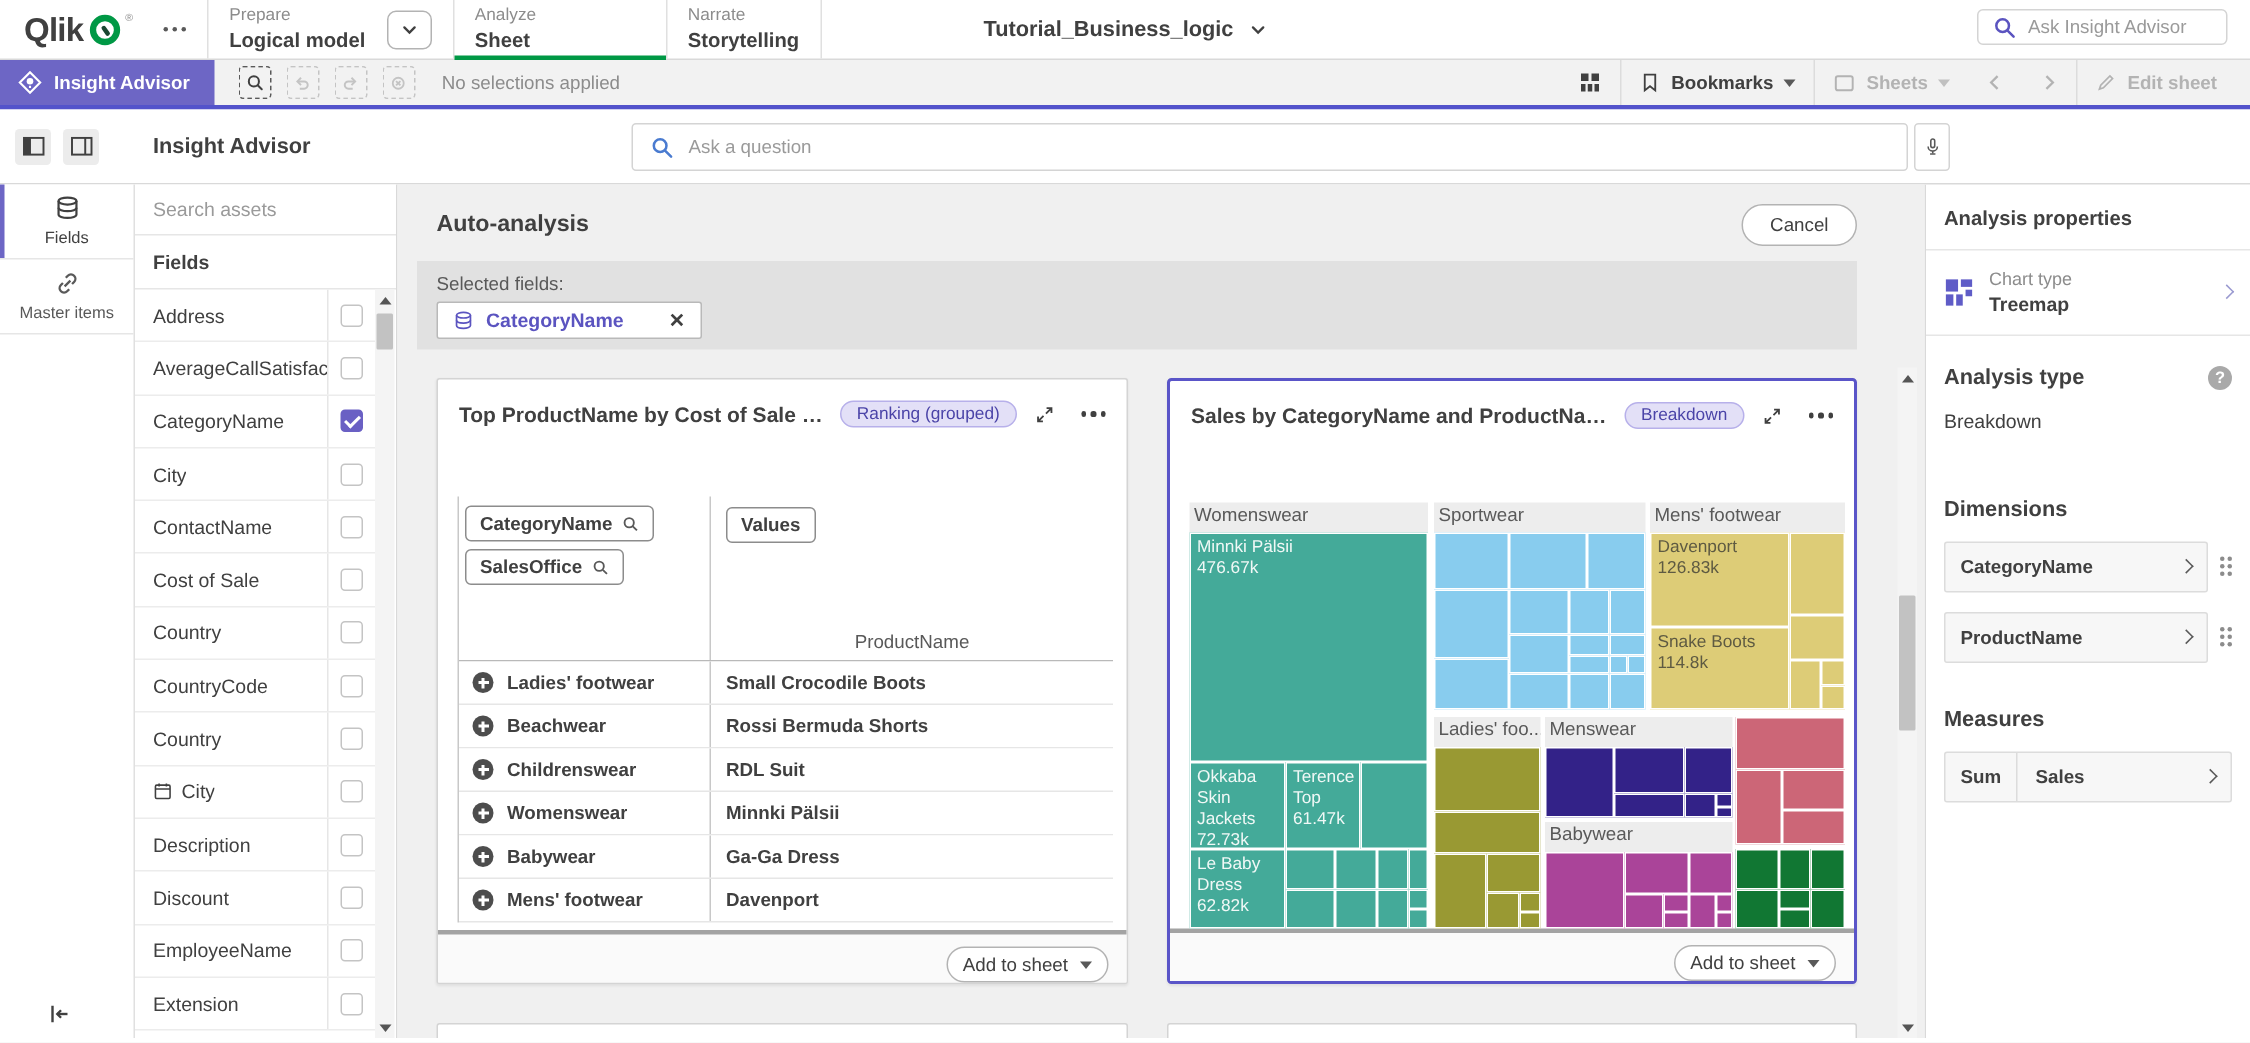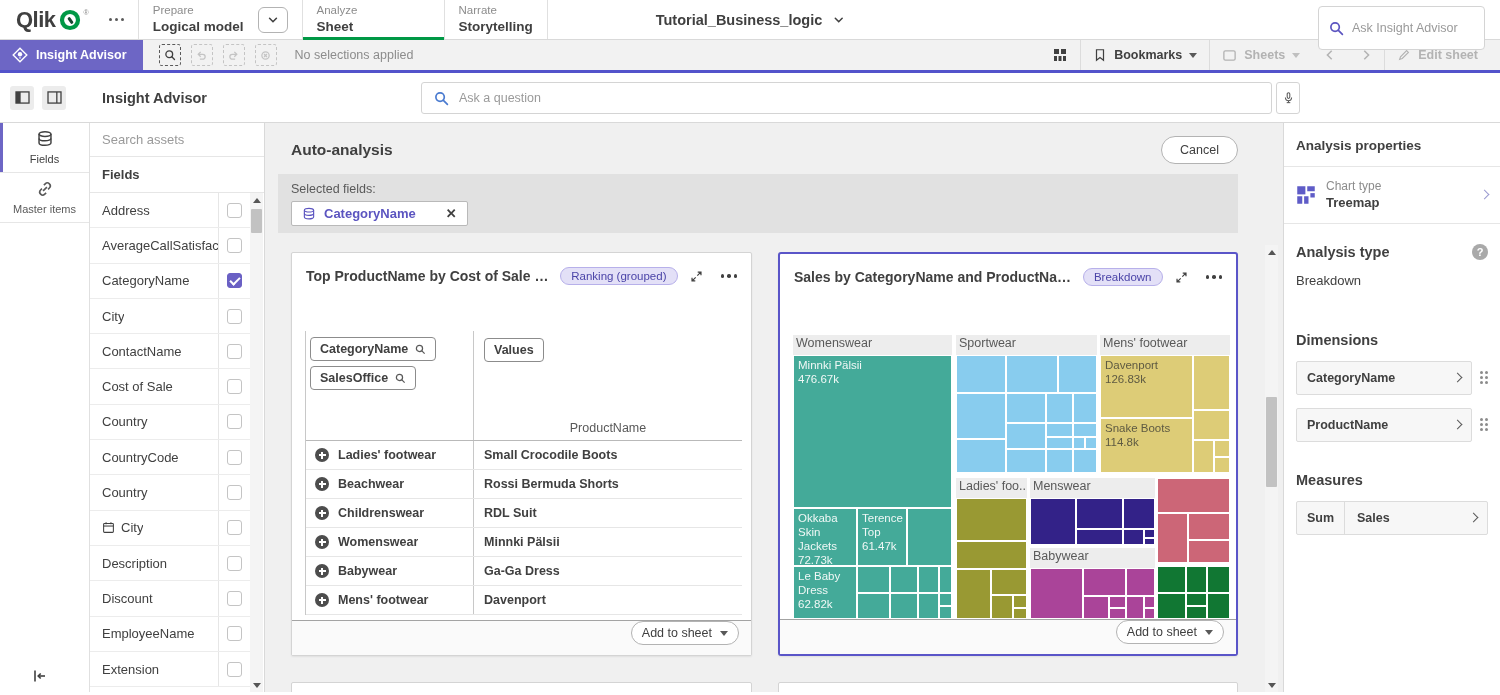--- a/index.html
+++ b/index.html
@@ -16,21 +16,21 @@
   .more-dots { display:flex; align-items:center; gap:3px; padding:0 14px; cursor:pointer; }
   .more-dots i { width:3px; height:3px; border-radius:50%; background:#595959; }
   .nav-seg { display:flex; align-items:center; padding:0 14px; position:relative; }
   .nav-div { width:1px; background:#e0e0e0; margin:0; }
   .nav-lbl { font-size:11.5px; color:#8c8c8c; line-height:1.3; }
   .nav-val { font-size:13.5px; font-weight:bold; color:#404040; line-height:1.3; }
   .nav-drop { margin-left:14px; width:30px; height:26px; border:1px solid #b3b3b3; border-radius:6px; background:#fff; display:flex; align-items:center; justify-content:center; cursor:pointer; }
   .active-underline { position:absolute; left:0; right:0; bottom:-1px; height:3px; background:#009845; }
   .app-title { position:absolute; left:50%; top:0; height:40px; transform:translateX(-50%); display:flex; align-items:center; gap:10px; cursor:pointer; }
   .app-title span { font-size:14.5px; font-weight:bold; }
-  .top-search { position:absolute; right:15px; top:6px; width:167px; height:44px; border:1px solid #d4d4d4; border-radius:4px; display:flex; align-items:center; gap:8px; padding:0 10px; cursor:text; background:#fff; }
+  .top-search { position:absolute; right:15px; top:6px; width:167px; height:24px; border:1px solid #d4d4d4; border-radius:4px; display:flex; align-items:center; gap:8px; padding:0 10px; cursor:text; background:#fff; }
   .ph { color:#9a9a9a; font-size:12.5px; }
 
   
   .selbar { height:33px; background:#f2f2f2; border-bottom:3px solid #5353cb; display:flex; align-items:stretch; }
   .ia-btn { background:#6d66c5; color:#fff; display:flex; align-items:center; gap:8px; padding:0 16px 0 12px; font-weight:bold; font-size:12.5px; cursor:pointer; }
   .sel-tools { display:flex; align-items:center; gap:10px; padding-left:16px; }
   .selicon { width:22px; height:22px; border:1px dashed #8c8c8c; border-radius:3px; display:flex; align-items:center; justify-content:center; background:transparent; cursor:pointer; }
   .selicon.disabled { border-color:#c4c4c4; cursor:default; }
   .sel-status { color:#8c8c8c; font-size:12.5px; margin-left:8px; }
   .sel-right { margin-left:auto; display:flex; align-items:center; padding-right:10px; }
@@ -96,21 +96,21 @@
   .card { width:461px; height:404px; background:#fff; border:1px solid #d4d4d4; border-radius:2px; box-shadow:0 1px 2px rgba(0,0,0,.07); display:flex; flex-direction:column; position:relative; }
   .card.selected { width:460px; border:2px solid #5a55c8; border-radius:3px; }
   .card-head { height:44px; display:flex; align-items:center; gap:10px; padding:2px 12px 0 14px; flex-shrink:0; }
   .card-title { font-size:14px; font-weight:bold; max-width:255px; }
   .pill { font-size:11.5px; color:#4b44a8; background:#e3e0f7; border:1px solid #b7b0ea; border-radius:10px; padding:2px 10px; white-space:nowrap; }
   .head-icons { margin-left:auto; display:flex; align-items:center; gap:14px; }
   .icon-btn { background:none; border:none; cursor:pointer; padding:2px; }
   .dots3 { display:flex; gap:3px; }
   .dots3 i { width:3.5px; height:3.5px; border-radius:50%; background:#404040; }
   .card-body { flex:1; position:relative; }
-  .card-foot { height:35px; border-top:1px solid #a3a3a3; background:#fafafa; display:flex; align-items:flex-start; justify-content:flex-end; padding-right:12px; flex-shrink:0; }
+  .card-foot { height:35px; border-top:3px solid #a3a3a3; background:#fafafa; display:flex; align-items:flex-end; justify-content:flex-end; padding-right:12px; flex-shrink:0; }
   .add-btn { display:flex; align-items:center; gap:8px; padding:4px 10px; }
 
   
   .pivot { position:absolute; left:13px; top:34px; width:437px; border-left:1px solid #c8c8c8; }
   .pivot-head { display:flex; height:110px; border-bottom:1px solid #b9b9b9; }
   .ph-left { width:168px; border-right:1px solid #c8c8c8; padding:6px 0 0 4px; }
   .ph-right { flex:1; position:relative; padding:7px 0 0 10px; }
   .hchip { display:inline-flex; align-items:center; gap:7px; border:1px solid #8c8c8c; border-radius:4px; background:#fff; padding:4px 9px; font-weight:bold; font-size:12.5px; color:#404040; margin-bottom:5px; cursor:pointer; }
   .prod-col-label { position:absolute; bottom:5px; left:0; right:0; text-align:center; color:#595959; font-size:12.5px; }
   .prow { display:flex; height:29px; border-bottom:1px solid #e6e6e6; background:#fff; }

